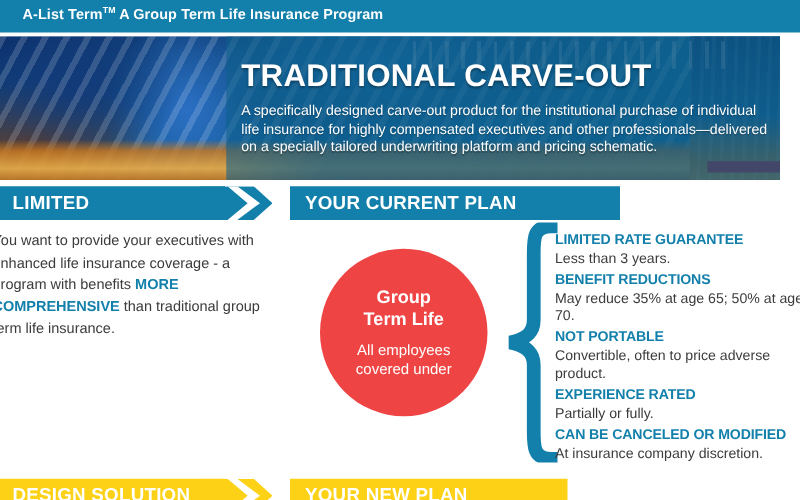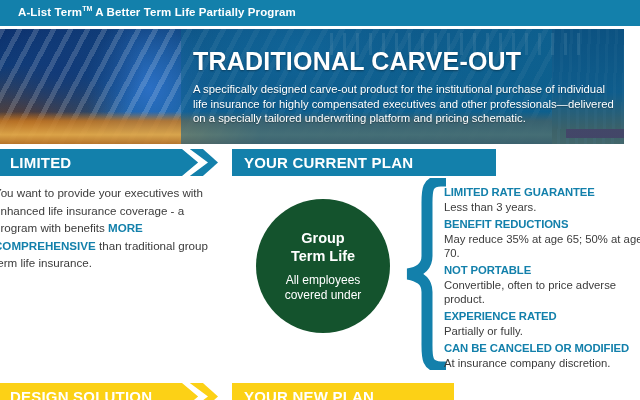--- a/index.html
+++ b/index.html
@@ -214,21 +214,21 @@
     color: #1380ab;
     font-weight: bold;
   }
 
   
   .circle {
     position: absolute;
     left: 256px; top: 199px;
     width: 134px; height: 134px;
     border-radius: 50%;
-    background: #14532d;
+    background: #ef4444;
     color: #ffffff;
     display: flex;
     flex-direction: column;
     align-items: center;
     justify-content: center;
     text-align: center;
   }
   .circle-title {
     font-size: 14.5px;
     font-weight: bold;
@@ -269,21 +269,21 @@
   }
 </style>
 </head>
 <body>
 
 <div id="page">
 
   <div class="brandbar">
     <div class="brandbar-text">
       <span>A-List Term</span><sup>TM</sup>
-      <span>A Better Term Life Partially Program</span>
+      <span>A Group Term Life Insurance Program</span>
     </div>
   </div>
 
   <div class="hero">
     <div class="hero-photo"></div>
     <div class="hero-stripe-right"></div>
     <div class="hero-dots"></div>
     <div class="hero-red"></div>
     <div class="hero-panel"></div>
     <div class="hero-title">TRADITIONAL CARVE-OUT</div>

